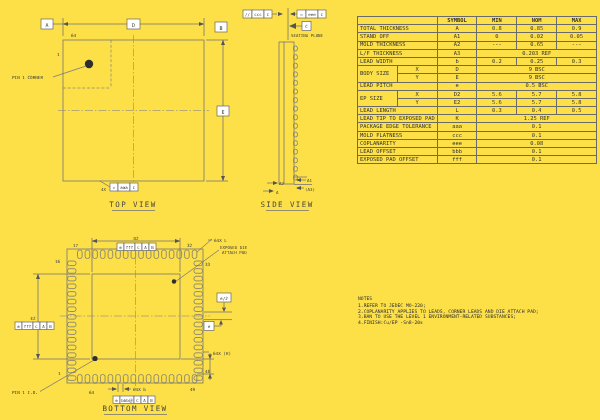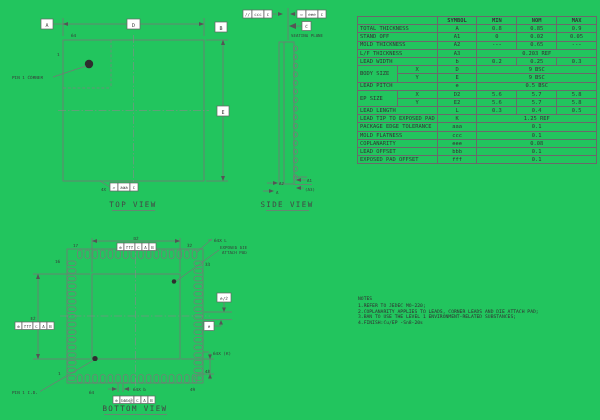--- a/index.html
+++ b/index.html
@@ -1,16 +1,16 @@
 <!DOCTYPE html>
 <html><head>
 <meta charset="utf-8">
 <style>
   html,body{margin:0;padding:0;background:#ffffff;}
-  .page{position:relative;width:600px;height:420px;background:#22c55e;overflow:hidden;
+  .page{position:relative;width:600px;height:420px;background:#fde047;overflow:hidden;
         font-family:"DejaVu Sans Mono",monospace;}
   svg{position:absolute;left:0;top:0;}
   svg text{font-family:"DejaVu Sans Mono",monospace;fill:#3a3a3a;}
   .t{font-size:5px;}
   .t4{font-size:4.3px;}
   .tf{font-size:4.1px;}
   .vt{font-size:7.5px;letter-spacing:1.4px;fill:#454545;}
   .ln{stroke:#777;stroke-width:0.8;fill:none;}
   .lnd{stroke:#818181;stroke-width:0.7;fill:none;stroke-dasharray:3 1.8;}
   .cl{stroke:#8a8a8a;stroke-width:0.6;fill:none;stroke-dasharray:8 2 1.5 2;}

